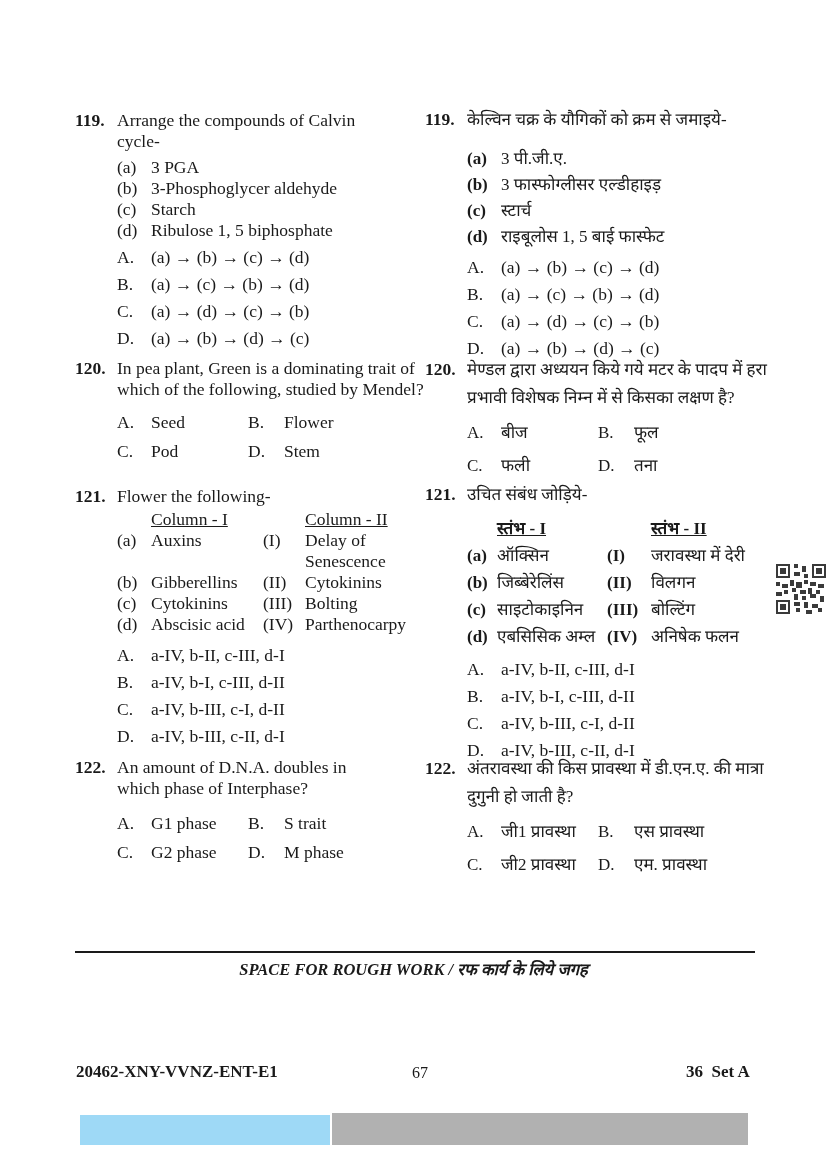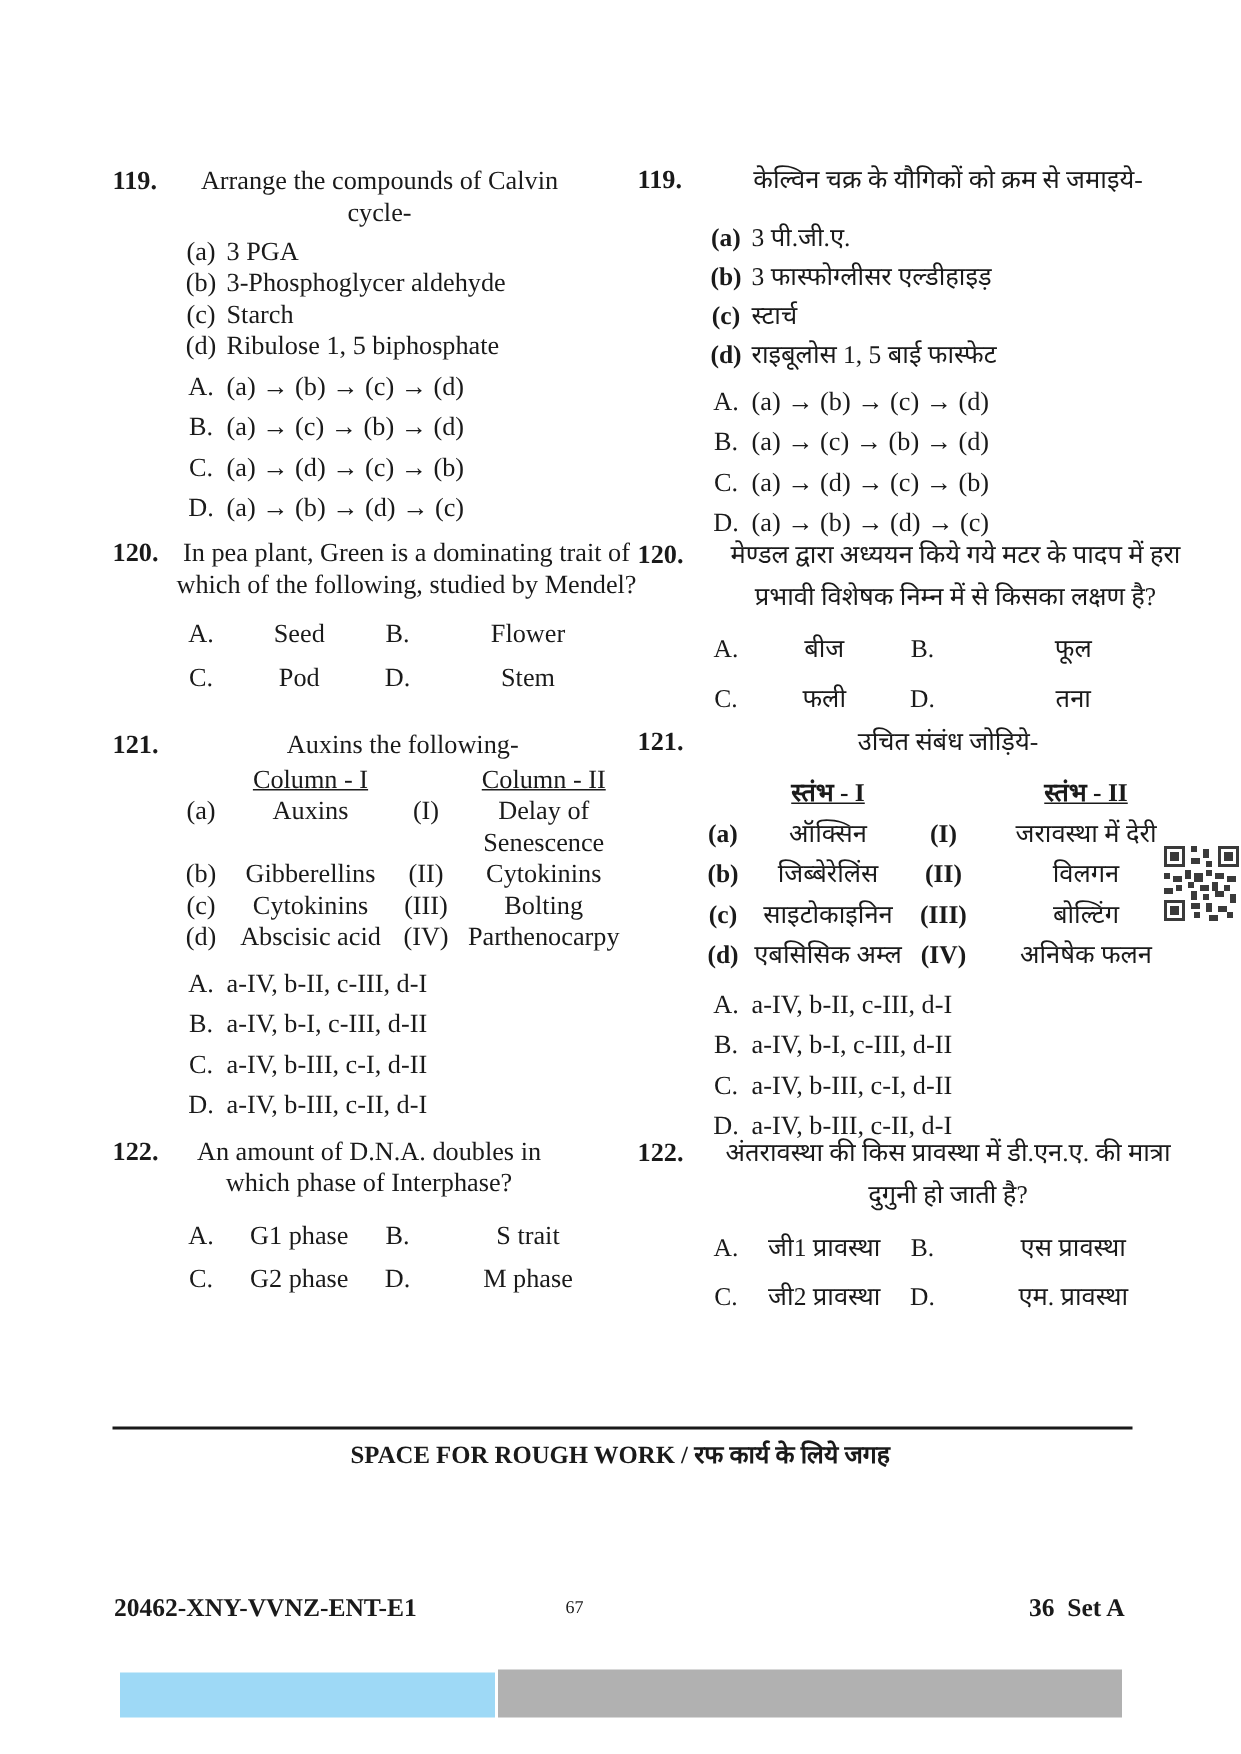--- a/index.html
+++ b/index.html
@@ -2,21 +2,21 @@
 <html><head>
 <meta charset="utf-8">
 <style>
   html,body{margin:0;padding:0;background:#ffffff;}
   .page{position:relative;width:827px;height:1169px;background:#ffffff;overflow:hidden;
         font-family:"Liberation Serif","DejaVu Serif",serif;color:#1a1a1a;}
   .q{position:absolute;display:flex;}
   .colL{left:75px;width:345px;}
   .colR{left:425px;width:372px;}
   .qnum{font-weight:bold;width:42px;flex:none;font-size:17.5px;line-height:21px;}
-  .qbody{flex:1;min-width:0;text-align:center;}
+  .qbody{flex:1;min-width:0;}
   .en{font-size:17.5px;line-height:21px;}
   .hi{font-size:17px;line-height:28px;}
   .hi .qnum{font-size:17.5px;line-height:26px;}
   .subs{margin-top:5px;}
   .subsHi{margin-top:12px;}
   .sub{display:flex;}
   .subHi{display:flex;line-height:26px;}
   .sl{width:34px;flex:none;}
   .bl{font-weight:bold;}
   .opts{margin-top:4px;}
@@ -26,23 +26,23 @@
   .ol{width:34px;flex:none;}
   .grid2{display:grid;grid-template-columns:34px 97px 36px auto;row-gap:8px;margin-top:12px;
          font-size:17.5px;line-height:21px;}
   .grid2hi{font-size:17px;line-height:24px;row-gap:9px;margin-top:9px;}
   .mtable{display:grid;grid-template-columns:34px 112px 42px auto;margin-top:2px;}
   .mtableHi{grid-template-columns:30px 110px 44px auto;margin-top:6px;line-height:27px;}
   .mhead{text-decoration:underline;}
   .mheadHi{text-decoration:underline;font-weight:bold;}
   .rule{position:absolute;left:75px;top:951px;width:680px;height:2px;background:#1a1a1a;}
   .roughwork{position:absolute;left:0;top:957px;width:827px;text-align:center;
-             font-weight:bold;font-size:16.5px;}
+             font-weight:bold;font-size:16.5px;font-style:italic;}
   .papercode{position:absolute;left:76px;top:1062px;font-weight:bold;font-size:17px;}
-  .pagenum{position:absolute;left:377px;top:1064px;font-size:12px;}
+  .pagenum{position:absolute;left:412px;top:1064px;font-size:16px;}
   .setinfo{position:absolute;left:686px;top:1062px;font-weight:bold;font-size:17px;white-space:pre;}
   .bar{position:absolute;}
   .qr{position:absolute;left:776px;top:564px;width:50px;height:50px;}
 </style>
 </head>
 <body>
 
 <div class="page">
 
   <div class="q colL en" style="top:110px">
@@ -161,21 +161,21 @@
           <span>फली</span>
         <span class="ol">D.</span>
           <span>तना</span>
       </div>
     </div>
   </div>
 
   <div class="q colL en" style="top:486px">
     <div class="qnum">121.</div>
     <div class="qbody">
-      <div class="stem">Auxins the following-</div>
+      <div class="stem">Flower the following-</div>
       <div class="mtable">
         <span></span>
           <span class="mhead">Column - I</span>
           <span></span>
           <span class="mhead">Column - II</span>
         <span class="sl">(a)</span>
           <span>Auxins</span>
           <span>(I)</span>
           <span>Delay of Senescence</span>
         <span class="sl">(b)</span>

